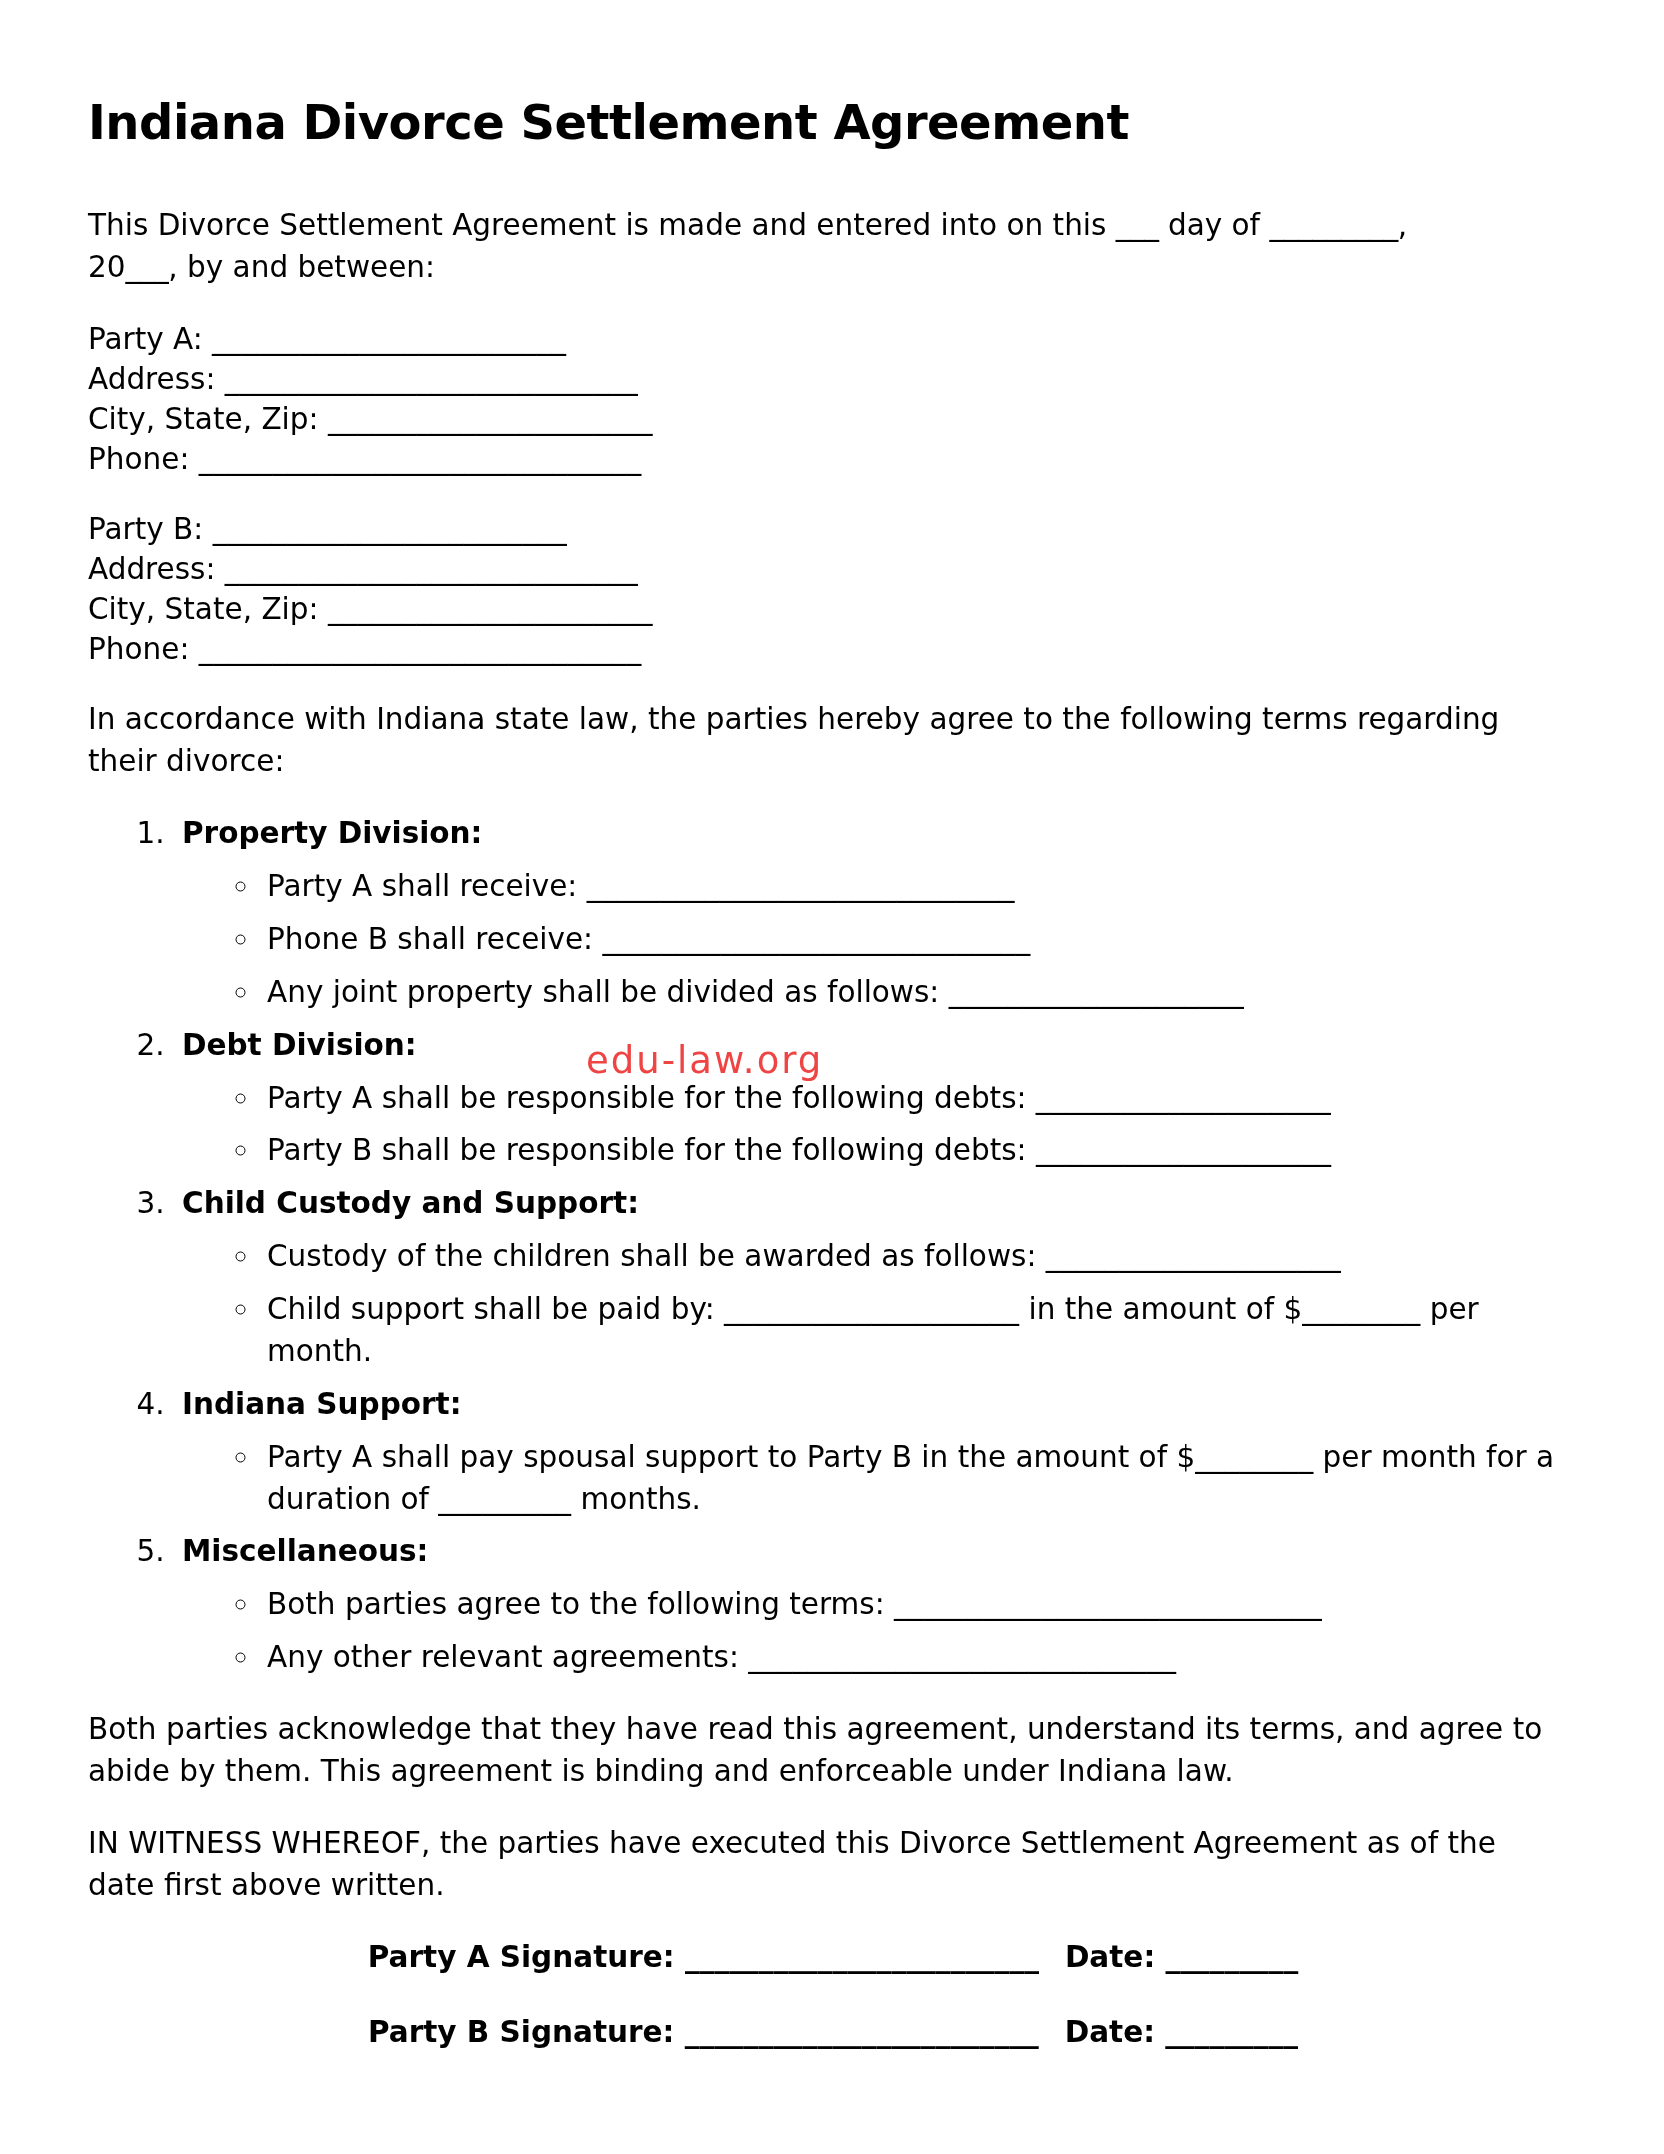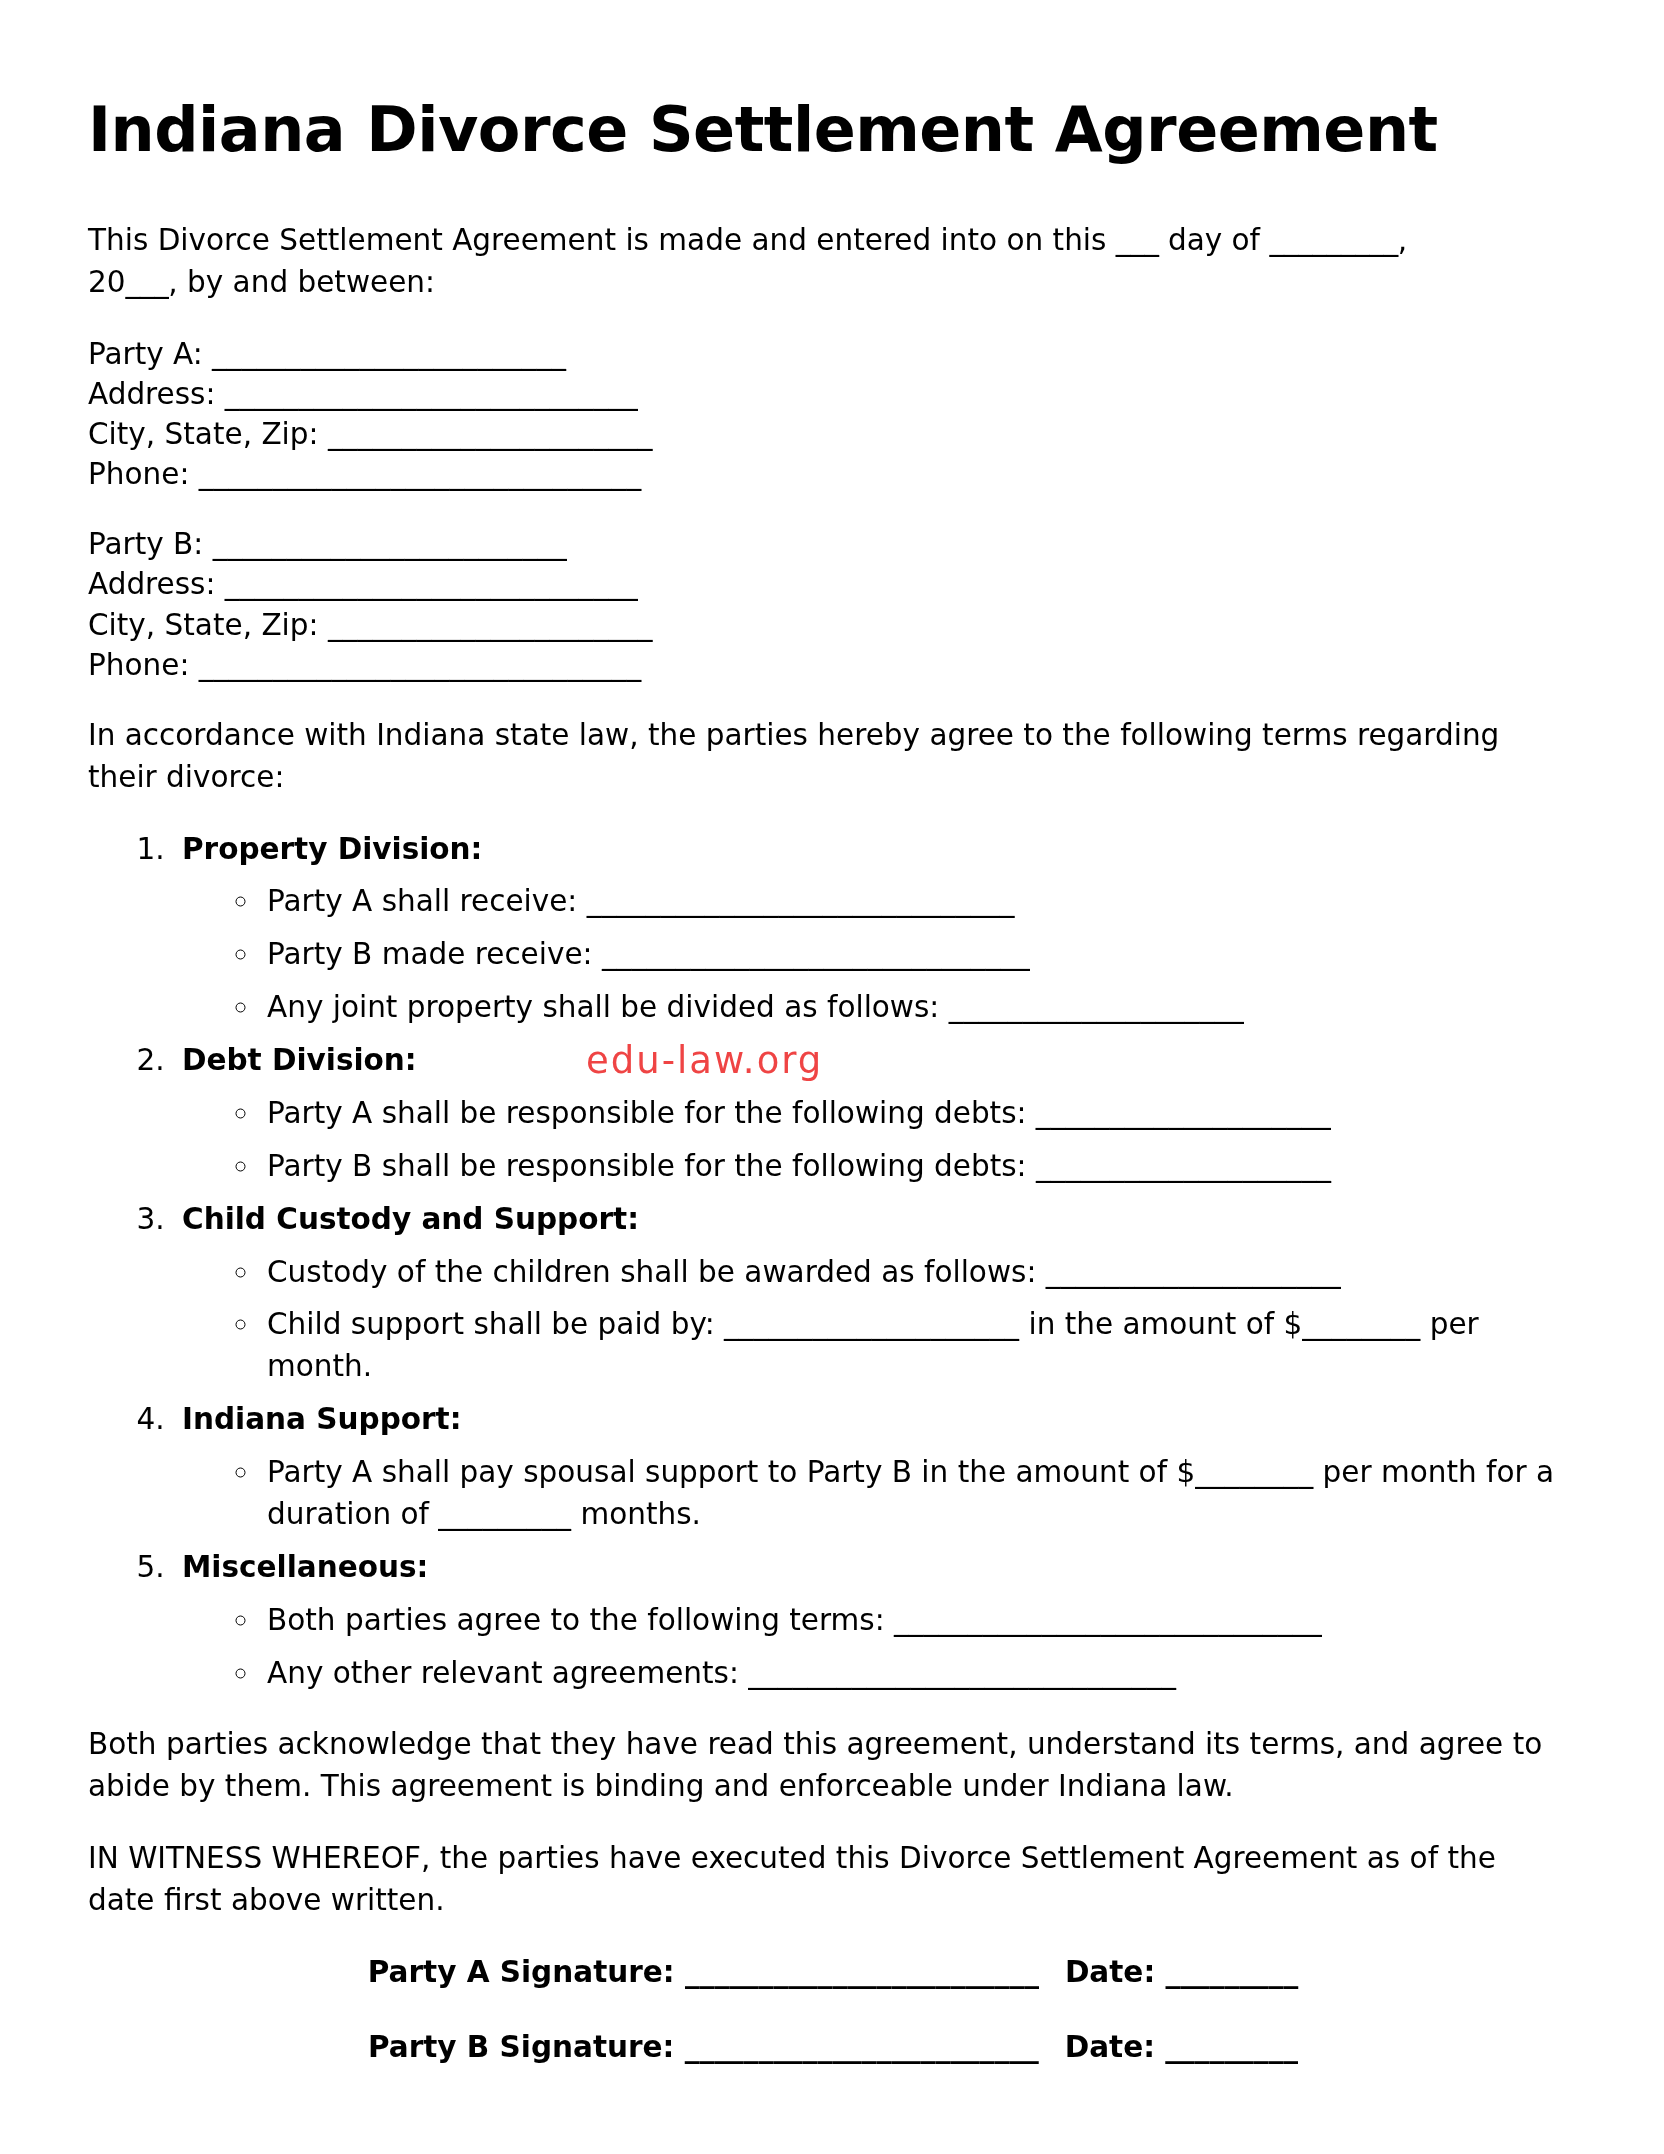--- a/index.html
+++ b/index.html
@@ -26,21 +26,21 @@
 
   .content {
     position: absolute;
     left: 88px;
     top: 96px;
     width: 1490px;
   }
 
   
   .doc-title {
-    font-size: 62px;
+    font-size: 48px;
     font-weight: bold;
     letter-spacing: -0.5px;
     line-height: 1.1;
     margin: 0 0 56px 0;
     white-space: nowrap;
   }
 
   
   .para {
     font-size: 29.5px;
@@ -136,21 +136,21 @@
       <div class="row"><span>Address:</span> <span>____________________________</span></div>
       <div class="row"><span>City, State, Zip:</span> <span>______________________</span></div>
       <div class="row"><span>Phone:</span> <span>______________________________</span></div>
     </div>
 
     <p class="para">In accordance with Indiana state law, the parties hereby agree to the following terms regarding their divorce:</p>
 
     <ol class="terms" id="terms-list">
         <li><span class="head">Property Division:</span><ul class="subterms">
             <li><span>Party A shall receive: </span><span>_____________________________</span></li>
-            <li><span>Party B made receive: </span><span>_____________________________</span></li>
+            <li><span>Phone B shall receive: </span><span>_____________________________</span></li>
             <li><span>Any joint property shall be divided as follows: </span><span>____________________</span></li>
           </ul></li>
         <li><span class="head">Debt Division:</span><ul class="subterms">
             <li><span>Party A shall be responsible for the following debts: </span><span>____________________</span></li>
             <li><span>Party B shall be responsible for the following debts: </span><span>____________________</span></li>
           </ul></li>
         <li><span class="head">Child Custody and Support:</span><ul class="subterms">
             <li><span>Custody of the children shall be awarded as follows: </span><span>____________________</span></li>
             <li><span>Child support shall be paid by: </span><span>____________________</span><span> in the amount of $</span><span>________</span><span> per month.</span></li>
           </ul></li>

